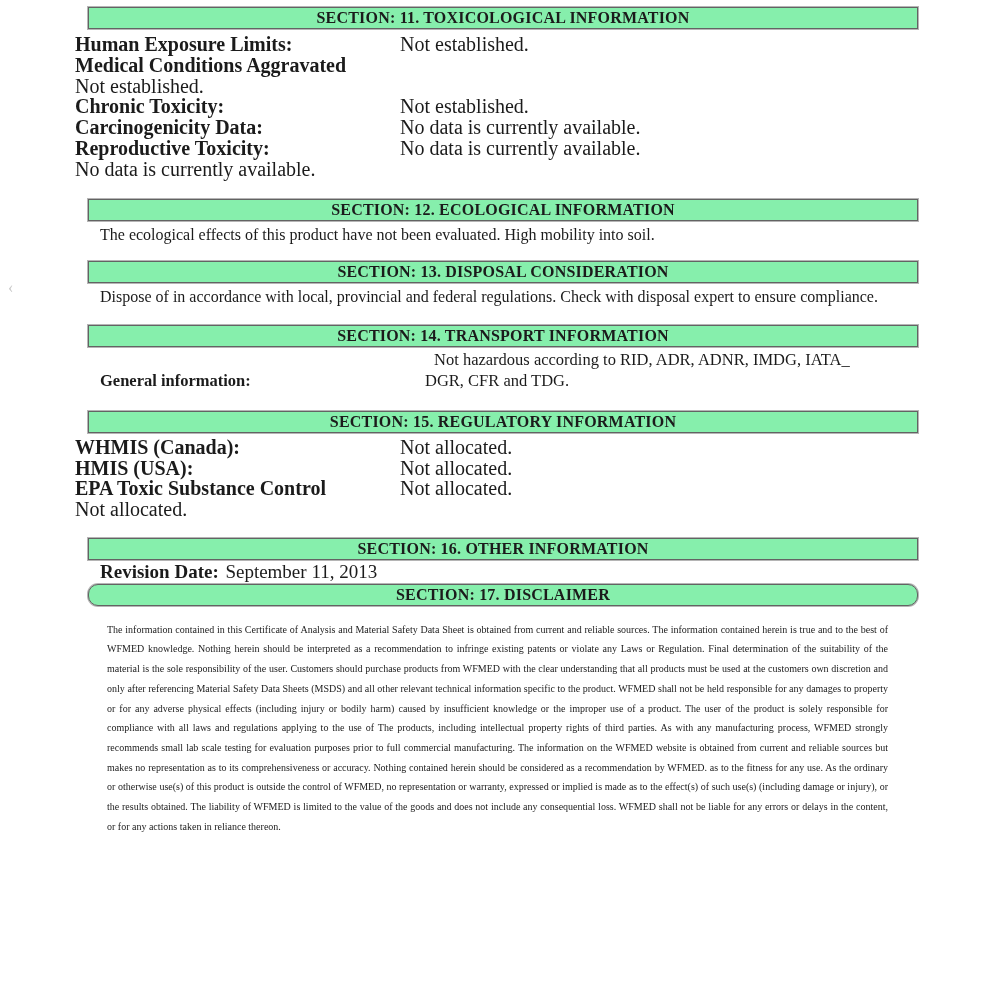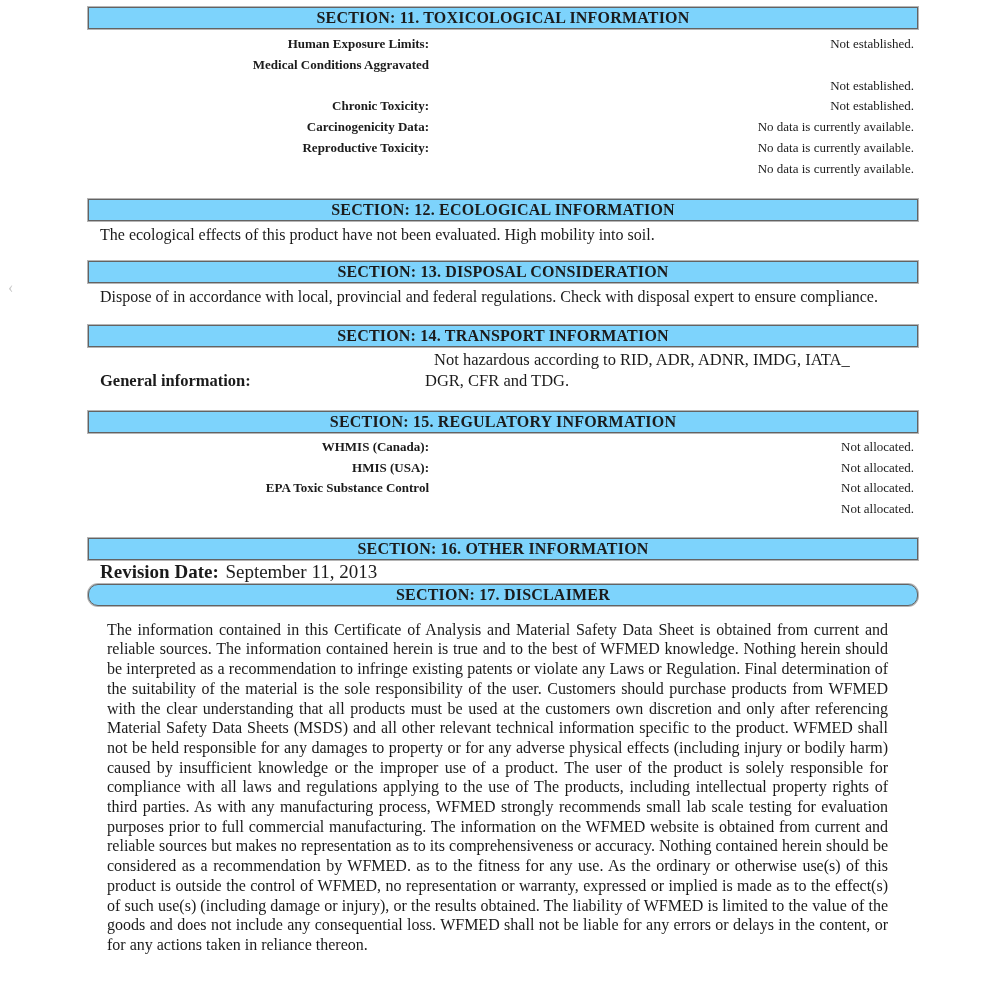--- a/index.html
+++ b/index.html
@@ -24,28 +24,27 @@
     width: 830px;
     box-sizing: border-box;
     height: 22px;
     border: 1px solid #636363;
     box-shadow: 0 0 0 1px #b5b5b5;
     text-align: center;
     font-weight: bold;
     font-size: 16px;
     line-height: 20px;
     letter-spacing: 0.2px;
-    background: #7dd3fc;
+    background: #86efac;
   }
   .rows {
-    margin-left: 104px;
+    margin-left: 75px;
     width: 810px;
-    font-size: 13px;
-    line-height: 20.8px;
-    text-align: right;
+    font-size: 20px;
+    line-height: 20.8px;
   }
   .row { display: flex; }
   .row .lab {
     width: 325px;
     flex: 0 0 325px;
     font-weight: bold;
   }
   .row .val { flex: 1; }
   .section-text {
     margin-left: 100px;
@@ -70,21 +69,21 @@
   .transport-row .val .l1 { padding-left: 9px; }
   .revision-line {
     margin-left: 100px;
     font-size: 19px;
     line-height: 20.8px;
   }
   .revision-line .rev-lab { font-weight: bold; margin-right: 0.35em; }
   .disclaimer {
     margin-left: 107px;
     width: 781px;
-    font-size: 16px;
+    font-size: 10px;
     line-height: 19.7px;
     text-align: justify;
   }
   .mt-box11 { margin-top: 7px; }
   .mt-rows11 { margin-top: 5px; }
   .mt-box12 { margin-top: 19px; }
   .mt-text12 { margin-top: 4px; }
   .mt-box13 { margin-top: 16px; }
   .mt-text13 { margin-top: 4px; }
   .mt-box14 { margin-top: 17px; }

